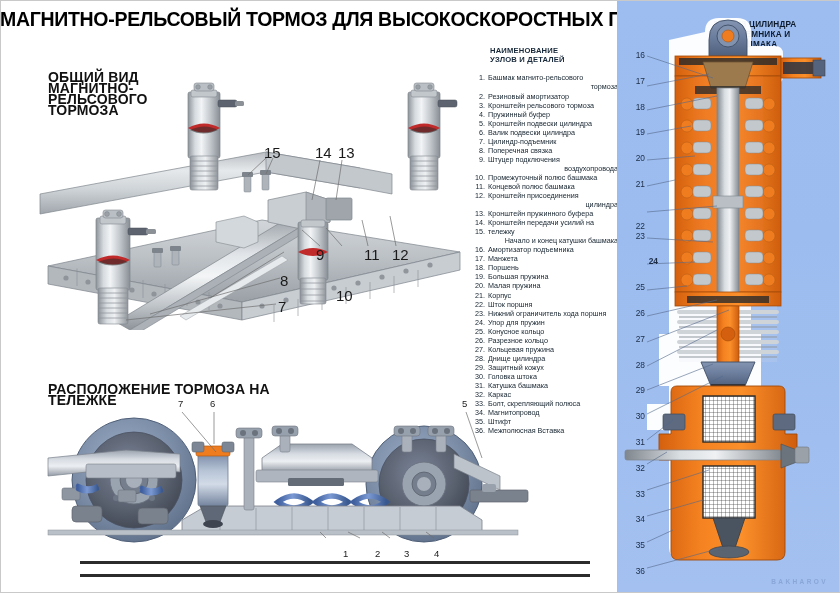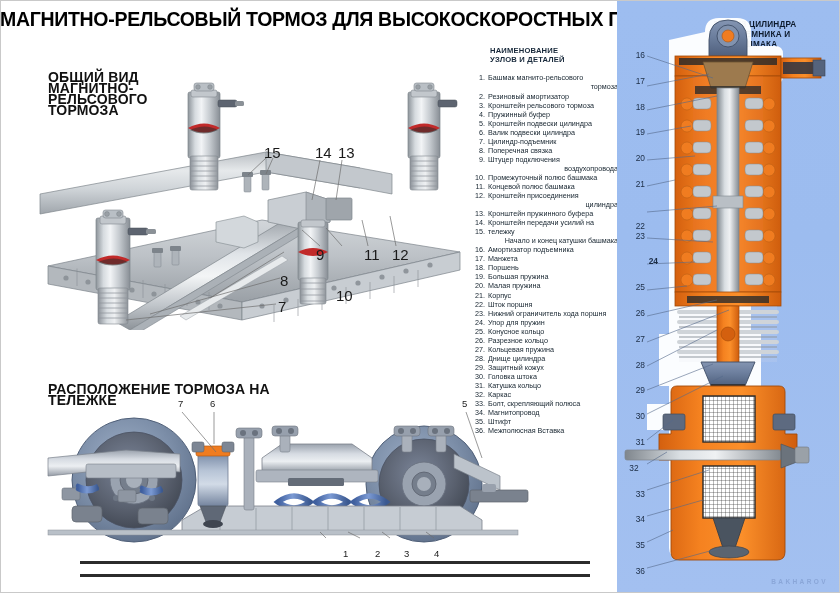--- a/index.html
+++ b/index.html
@@ -490,21 +490,21 @@
         <li><span class="num">21.</span><span>Корпус</span></li>
         <li><span class="num">22.</span><span>Шток поршня</span></li>
         <li><span class="num">23.</span><span>Нижний ограничитель хода поршня</span></li>
         <li><span class="num">24.</span><span>Упор для пружин</span></li>
         <li><span class="num">25.</span><span>Конусное кольцо</span></li>
         <li><span class="num">26.</span><span>Разрезное кольцо</span></li>
         <li><span class="num">27.</span><span>Кольцевая пружина</span></li>
         <li><span class="num">28.</span><span>Днище цилиндра</span></li>
         <li><span class="num">29.</span><span>Защитный кожух</span></li>
         <li><span class="num">30.</span><span>Головка штока</span></li>
-        <li><span class="num">31.</span><span>Катушка кольцо</span></li>
+        <li><span class="num">31.</span><span>Катушка башмака</span></li>
         <li><span class="num">32.</span><span>Каркас</span></li>
         <li><span class="num">33.</span><span>Болт, скрепляющий полюса</span></li>
         <li><span class="num">34.</span><span>Магнитопровод</span></li>
         <li><span class="num">35.</span><span>Штифт</span></li>
         <li><span class="num">36.</span><span>Межполюсная Вставка</span></li>
       </ol>
   </div>
 
   <div id="rightpanel">
 
@@ -718,21 +718,21 @@
         <div class="rp-num" style="left: 6px; top: 204.8px; margin-top: 16px;">22</div>
         <div class="rp-num" style="left: 6px; top: 230.6px;">23</div>
         <div class="rp-num" style="left: 19px; top: 256.4px; font-weight: bold;">24</div>
         <div class="rp-num" style="left: 6px; top: 282.2px;">25</div>
         <div class="rp-num" style="left: 6px; top: 308px;">26</div>
         <div class="rp-num" style="left: 6px; top: 333.8px;">27</div>
         <div class="rp-num" style="left: 6px; top: 359.6px;">28</div>
         <div class="rp-num" style="left: 6px; top: 385.4px;">29</div>
         <div class="rp-num" style="left: 6px; top: 411.2px;">30</div>
         <div class="rp-num" style="left: 6px; top: 437px;">31</div>
-        <div class="rp-num" style="left: 6px; top: 462.8px; text-align: center;">32</div>
+        <div class="rp-num" style="left: 6px; top: 462.8px;">32</div>
         <div class="rp-num" style="left: 6px; top: 488.6px;">33</div>
         <div class="rp-num" style="left: 6px; top: 514.4px;">34</div>
         <div class="rp-num" style="left: 6px; top: 540.2px;">35</div>
         <div class="rp-num" style="left: 6px; top: 566px;">36</div>
       </div>
 
     <div class="watermark">BAKHAROV</div>
   </div>
 
   <div class="frame"></div>

